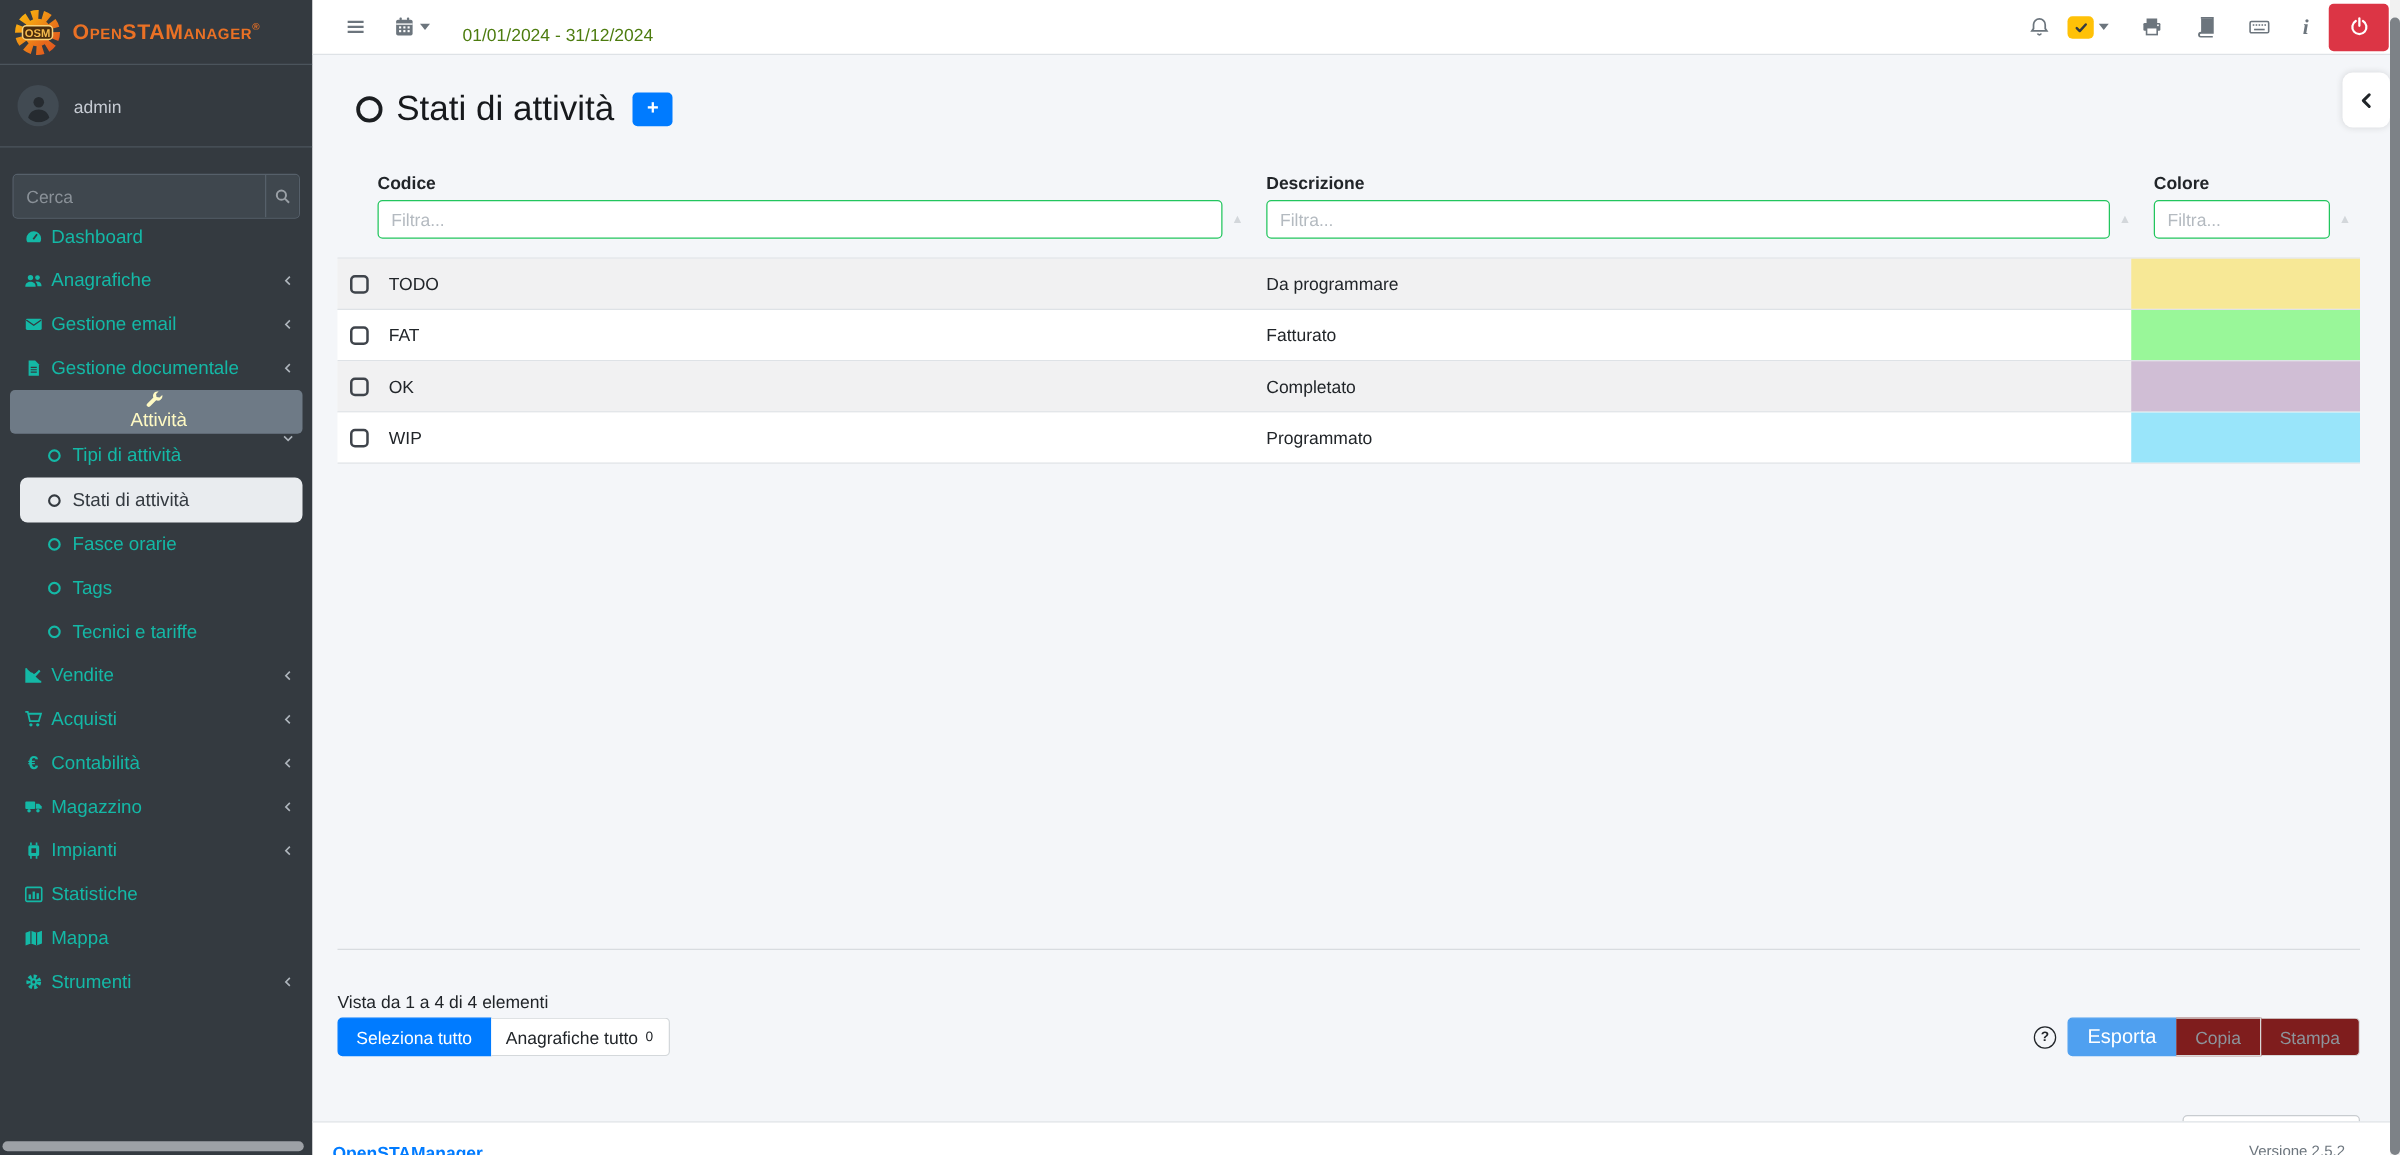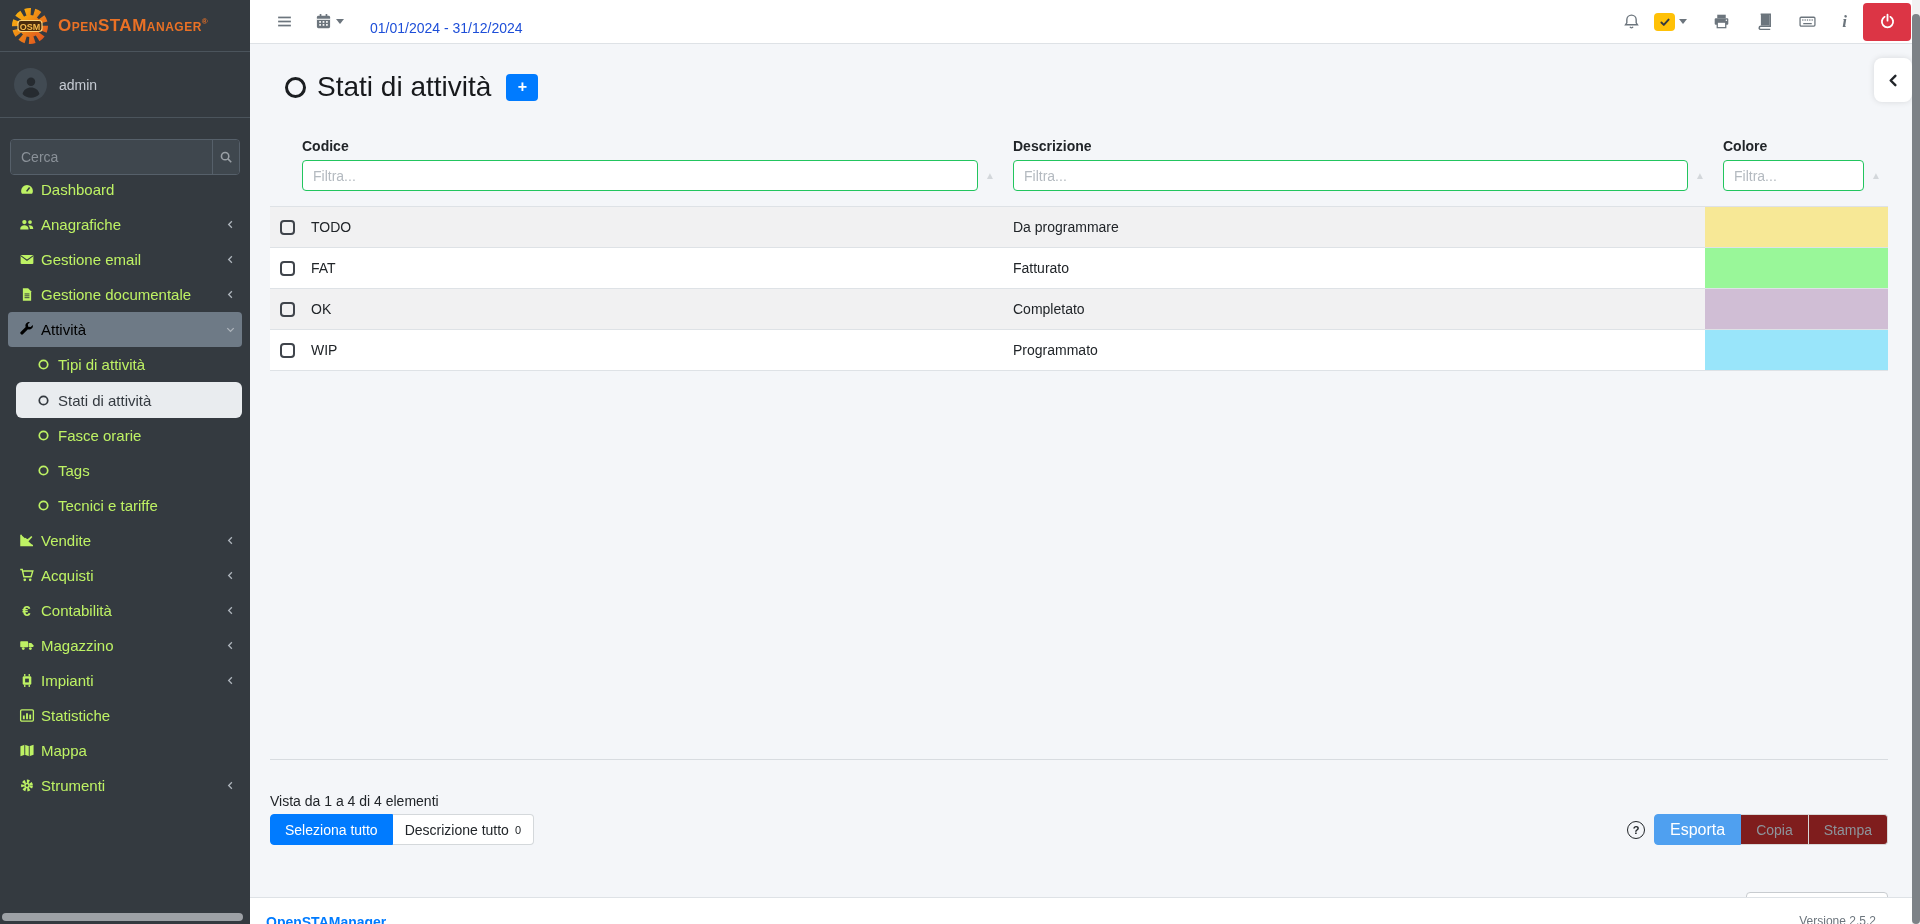--- a/index.html
+++ b/index.html
@@ -15,41 +15,41 @@
   .user-panel { height:66px; display:flex; align-items:center; padding:0 14px; border-bottom:1px solid #4b545c; }
   .avatar { width:33px; height:33px; border-radius:50%; background:#414a52; display:flex; align-items:center; justify-content:center; overflow:hidden; }
   .avatar svg { width:26px; height:26px; }
   .user-name { margin-left:12px; color:#c6cbd3; font-size:14px; }
   .side-search { position:absolute; top:139px; left:10px; right:10px; height:36px; display:flex; border:1px solid #56606a; border-radius:4px; overflow:hidden; }
   .side-search input { flex:1; background:#3f474e; border:none; outline:none; color:#c2c7d0; font-size:14px; padding:0 10px; font-family:inherit; }
   .side-search input::placeholder { color:#8a9198; }
   .search-btn { width:40px; background:#3f474e; border:none; border-left:1px solid #56606a; display:flex; align-items:center; justify-content:center; color:#9aa0a6; cursor:pointer; }
   .search-btn svg { width:14px; height:14px; }
   .nav { position:absolute; top:172px; left:0; right:0; }
-  .nav-item { height:35px; display:flex; align-items:center; margin:0 8px; padding:0 6px 0 10px; border-radius:4px; color:#bef264; font-size:15px; cursor:pointer; }
+  .nav-item { height:35px; display:flex; align-items:center; margin:0 8px; padding:0 6px 0 10px; border-radius:4px; color:#14b8a6; font-size:15px; cursor:pointer; }
   .nav-ic { width:17px; height:16px; margin-right:6px; flex:none; display:flex; align-items:center; justify-content:center; }
   .nav-ic svg { width:16px; height:15px; fill:currentColor; }
   .nav-ic.txt { font-size:15px; font-weight:bold; }
   .nav-label { flex:1; white-space:nowrap; }
   .nav-caret { margin-left:auto; color:#aeb5bc; display:flex; }
   .nav-caret svg { width:11px; height:11px; }
-  .nav-item.active { background:#6e7a86; color:#000000; }
+  .nav-item.active { background:#6e7a86; color:#fef9c3;flex-direction:column; }
   .nav-item.sub { padding-left:27px; }
   .nav-item.sub .nav-ic svg { width:13px; height:13px; }
   .nav-item.sub.selected { background:#e9ecef; color:#343a40; margin-left:16px; padding-left:19px; height:36px; border-radius:6px; }
   .side-hscroll { position:absolute; left:2px; bottom:3px; width:241px; height:8px; background:#9da1a6; border-radius:4px; }
 
   
   .navbar { position:absolute; left:250px; top:0; width:1662px; height:44px; background:#fff; border-bottom:1px solid #dee2e6; display:flex; align-items:center; }
   .nb-ic { color:#6c757d; display:flex; align-items:center; justify-content:center; cursor:pointer; }
   .nb-ic svg { width:17px; height:17px; }
   .nb-burger { margin-left:26px; }
   .nb-cal { margin-left:22px; }
   .caret-down { width:0; height:0; border-left:4px solid transparent; border-right:4px solid transparent; border-top:5px solid #6c757d; margin-left:4px; }
-  .nb-date { margin-left:26px; color:#1d4ed8; font-size:14px;margin-top:12px; }
+  .nb-date { margin-left:26px; color:#4d7c0f; font-size:14px;margin-top:12px; }
   .nb-right { margin-left:auto; display:flex; align-items:center; height:100%; }
   .nb-bell { margin-right:14px; }
   .check-box { width:21px; height:18px; border-radius:4px; display:flex; align-items:center; justify-content:center; cursor:pointer; }
   .check-box svg { width:12px; height:12px; }
   .nb-gap { margin-right:26px; }
   .nb-info-i { font-family:"Liberation Serif", serif; font-style:italic; font-weight:bold; font-size:17px; color:#6c757d; cursor:pointer; }
   .power-btn { width:48px; height:38px; border-radius:4px; border:none; display:flex; align-items:center; justify-content:center; margin:0 1px 0 16px; cursor:pointer; }
   .power-btn svg { width:17px; height:17px; }
 
   
@@ -530,21 +530,21 @@
         </div>
       </div>
     </div>
 
     <div class="bottom-divider"></div>
     <div class="dt-info">Vista da 1 a 4 di 4 elementi</div>
 
     <div class="sel-group">
       <button class="btn-sel">Seleziona tutto</button>
       <button class="btn-desel">
-          <span>Descrizione tutto</span>
+          <span>Anagrafiche tutto</span>
           <span class="desel-count">0</span>
         </button>
     </div>
 
     <div class="export-zone">
       <span class="help-circle">?</span>
       <button class="btn-export">Esporta</button>
       <button class="btn-copy">Copia</button>
       <button class="btn-print">Stampa</button>
     </div>

